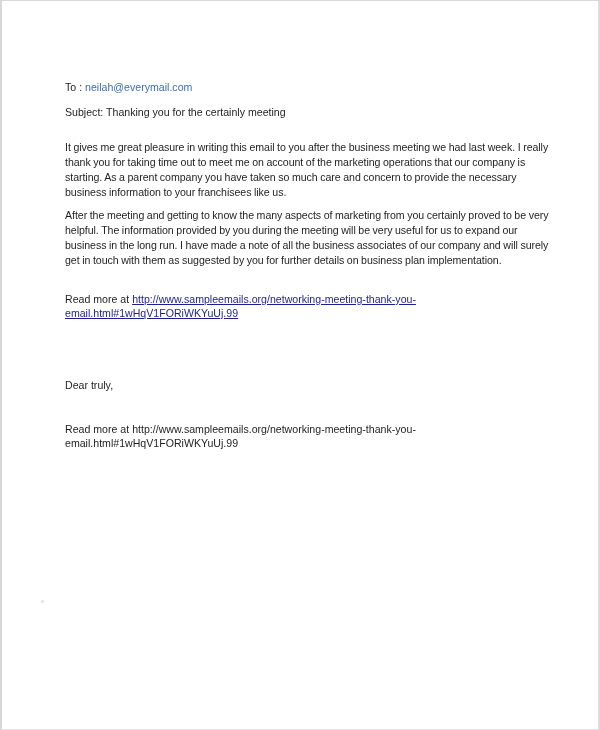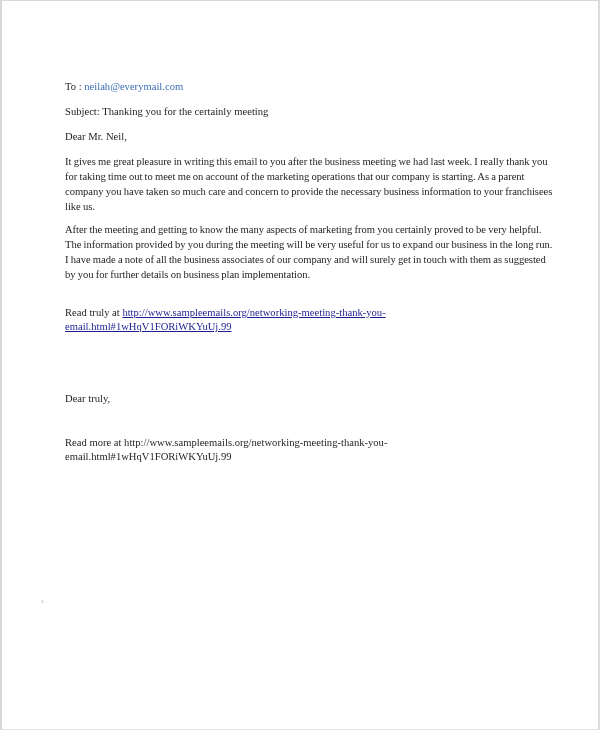--- a/index.html
+++ b/index.html
@@ -11,21 +11,21 @@
     }
     .page {
       position: relative;
       width: 600px;
       height: 730px;
       background: #ffffff;
       border-top: 1px solid #d8d8d8;
       border-left: 2px solid #d8d8d8;
       border-right: 2px solid #dcdcdc;
       border-bottom: 1px solid #e4e4e4;
-      font-family: Liberation Serif, serif;
+      font-family: Liberation Sans, sans-serif;
       font-size: 10.6px;
       color: #1e1e1e;
     }
     .content {
       position: absolute;
       left: 63px;
       top: 79px;
       width: 490px;
     }
     .line {
@@ -70,31 +70,30 @@
   <div class="content">
 
     <div class="line">
       <span>To : </span><a class="email-link">neilah@everymail.com</a>
     </div>
 
     <div class="gap-11"></div>
     <div class="line">Subject: Thanking you for the certainly meeting</div>
 
     <div class="gap-11"></div>
-    <div class="line">Dear Mr. Neil,</div>
 
     <div class="gap-10"></div>
     <p class="para">It gives me great pleasure in writing this email to you after the business meeting we had last week. I really thank you for taking time out to meet me on account of the marketing operations that our company is starting. As a parent company you have taken so much care and concern to provide the necessary business information to your franchisees like us.</p>
 
     <div class="gap-8"></div>
     <p class="para">After the meeting and getting to know the many aspects of marketing from you certainly proved to be very helpful. The information provided by you during the meeting will be very useful for us to expand our business in the long run. I have made a note of all the business associates of our company and will surely get in touch with them as suggested by you for further details on business plan implementation.</p>
 
     <div class="gap-24"></div>
     <div class="line">
-      <span>Read truly at </span><a class="url-link">http://www.sampleemails.org/networking-meeting-thank-you-</a>
+      <span>Read more at </span><a class="url-link">http://www.sampleemails.org/networking-meeting-thank-you-</a>
     </div>
     <div class="line">
       <a class="url-link">email.html#1wHqV1FORiWKYuUj.99</a>
     </div>
 
     <div class="gap-40"></div>
 
     <div class="gap-7"></div>
 
     <div class="gap-11"></div>

